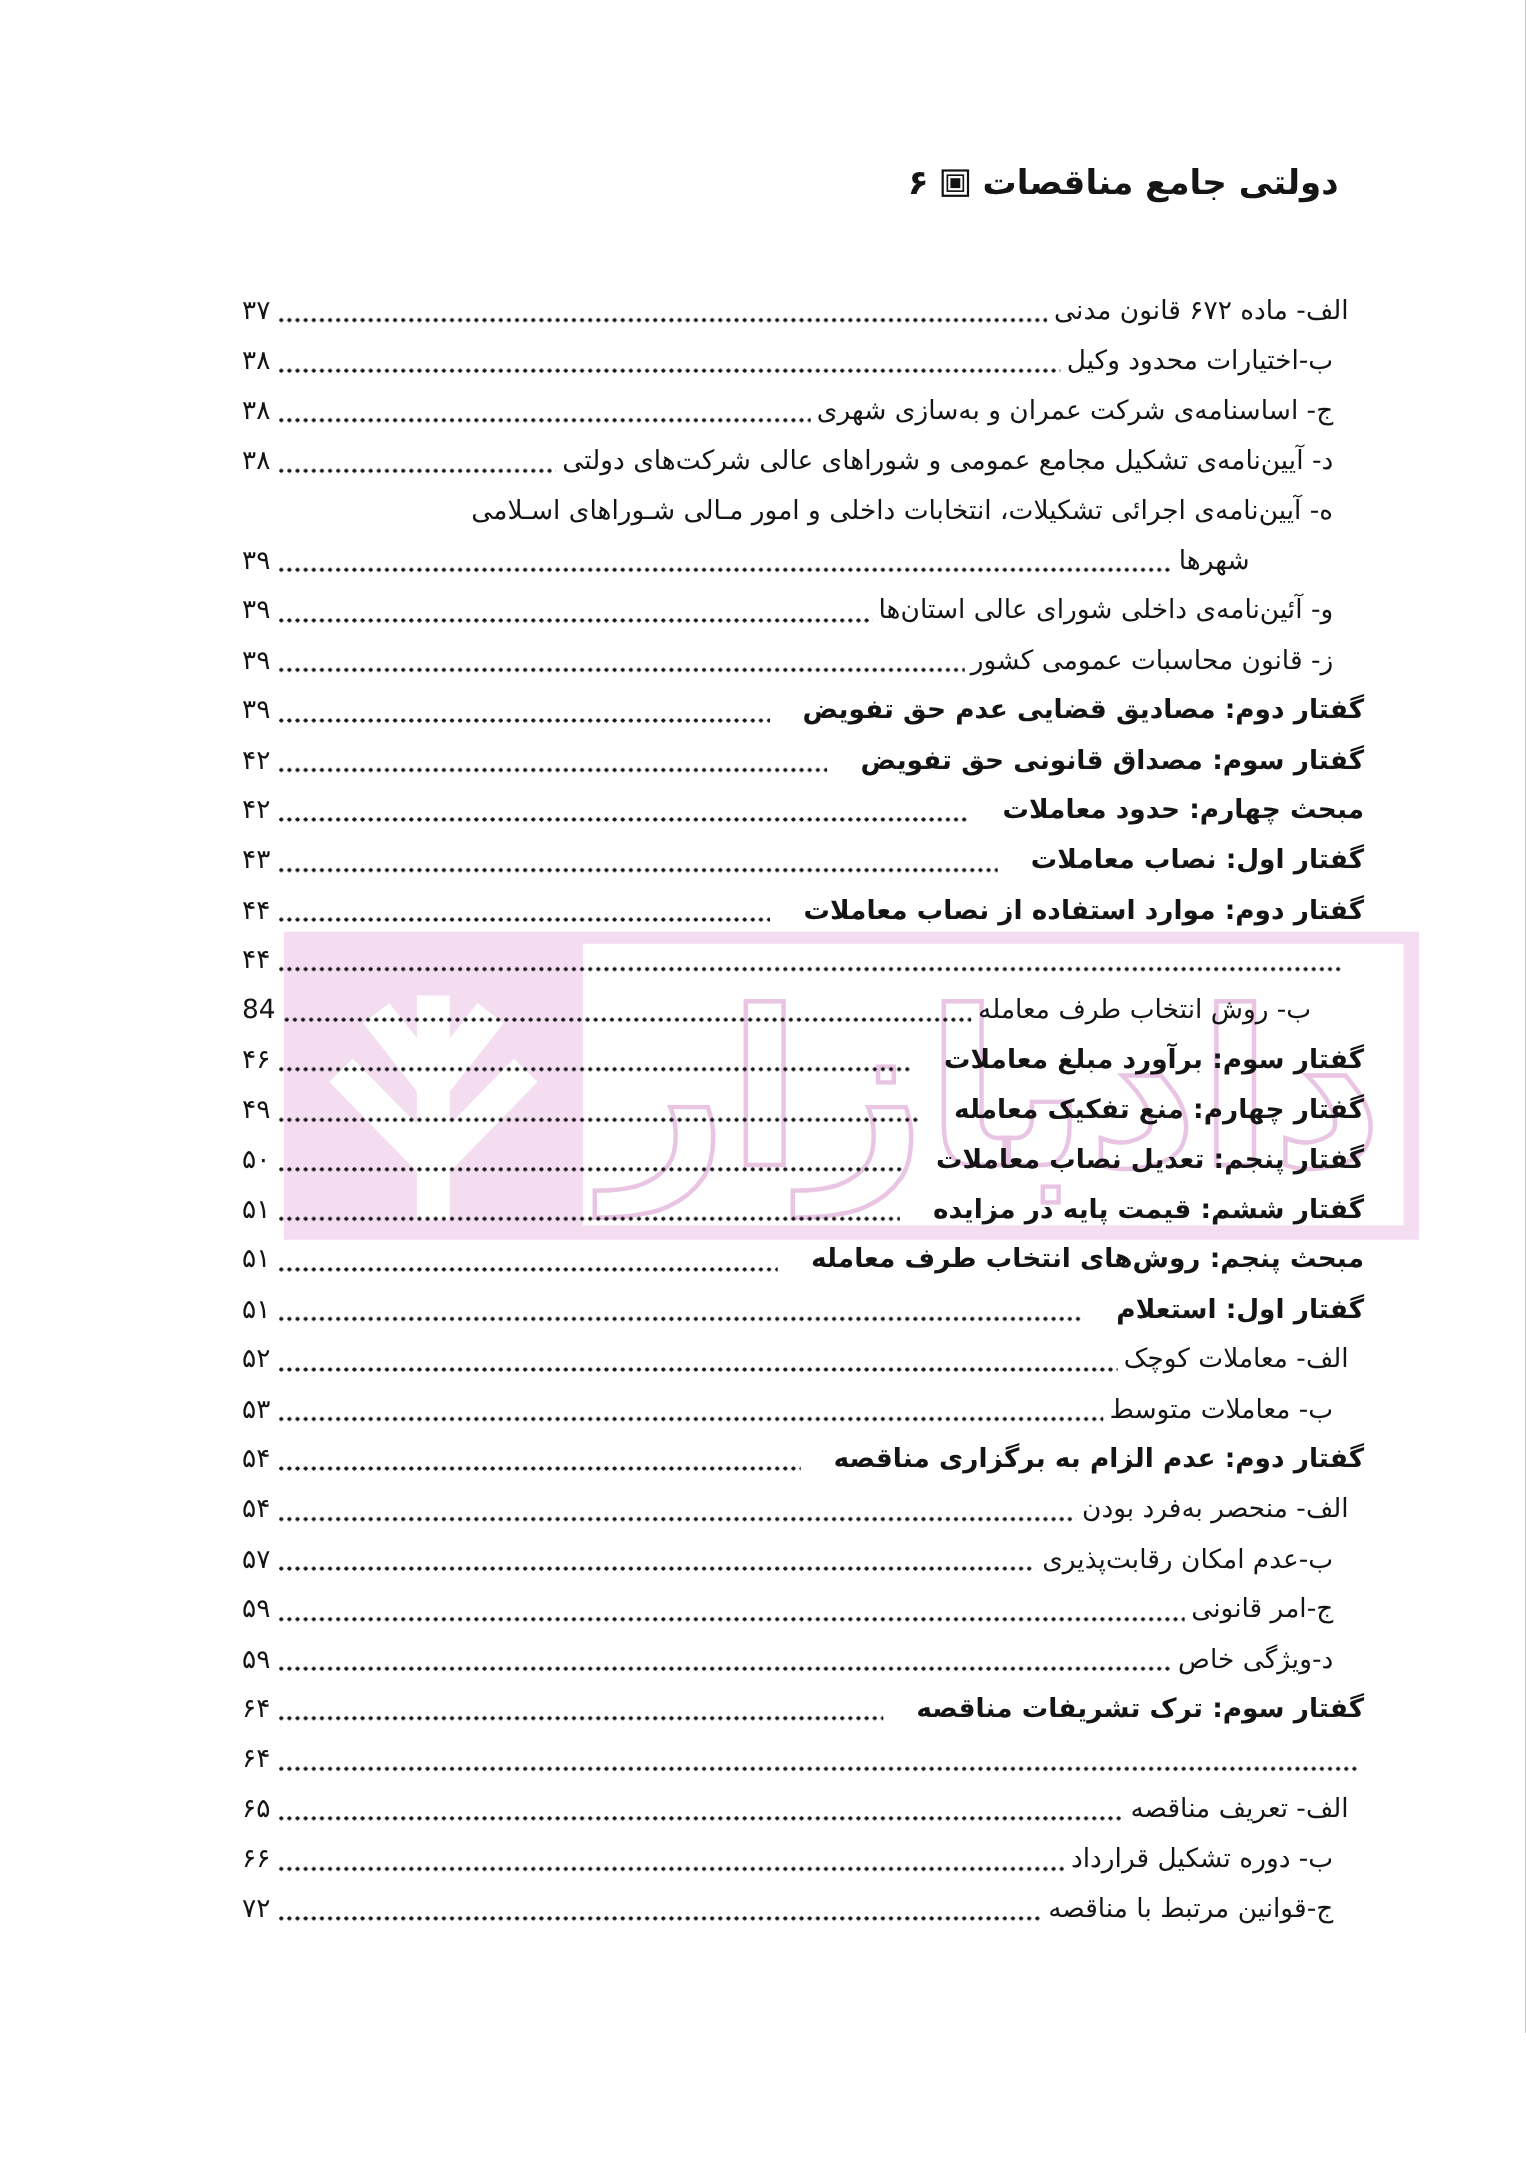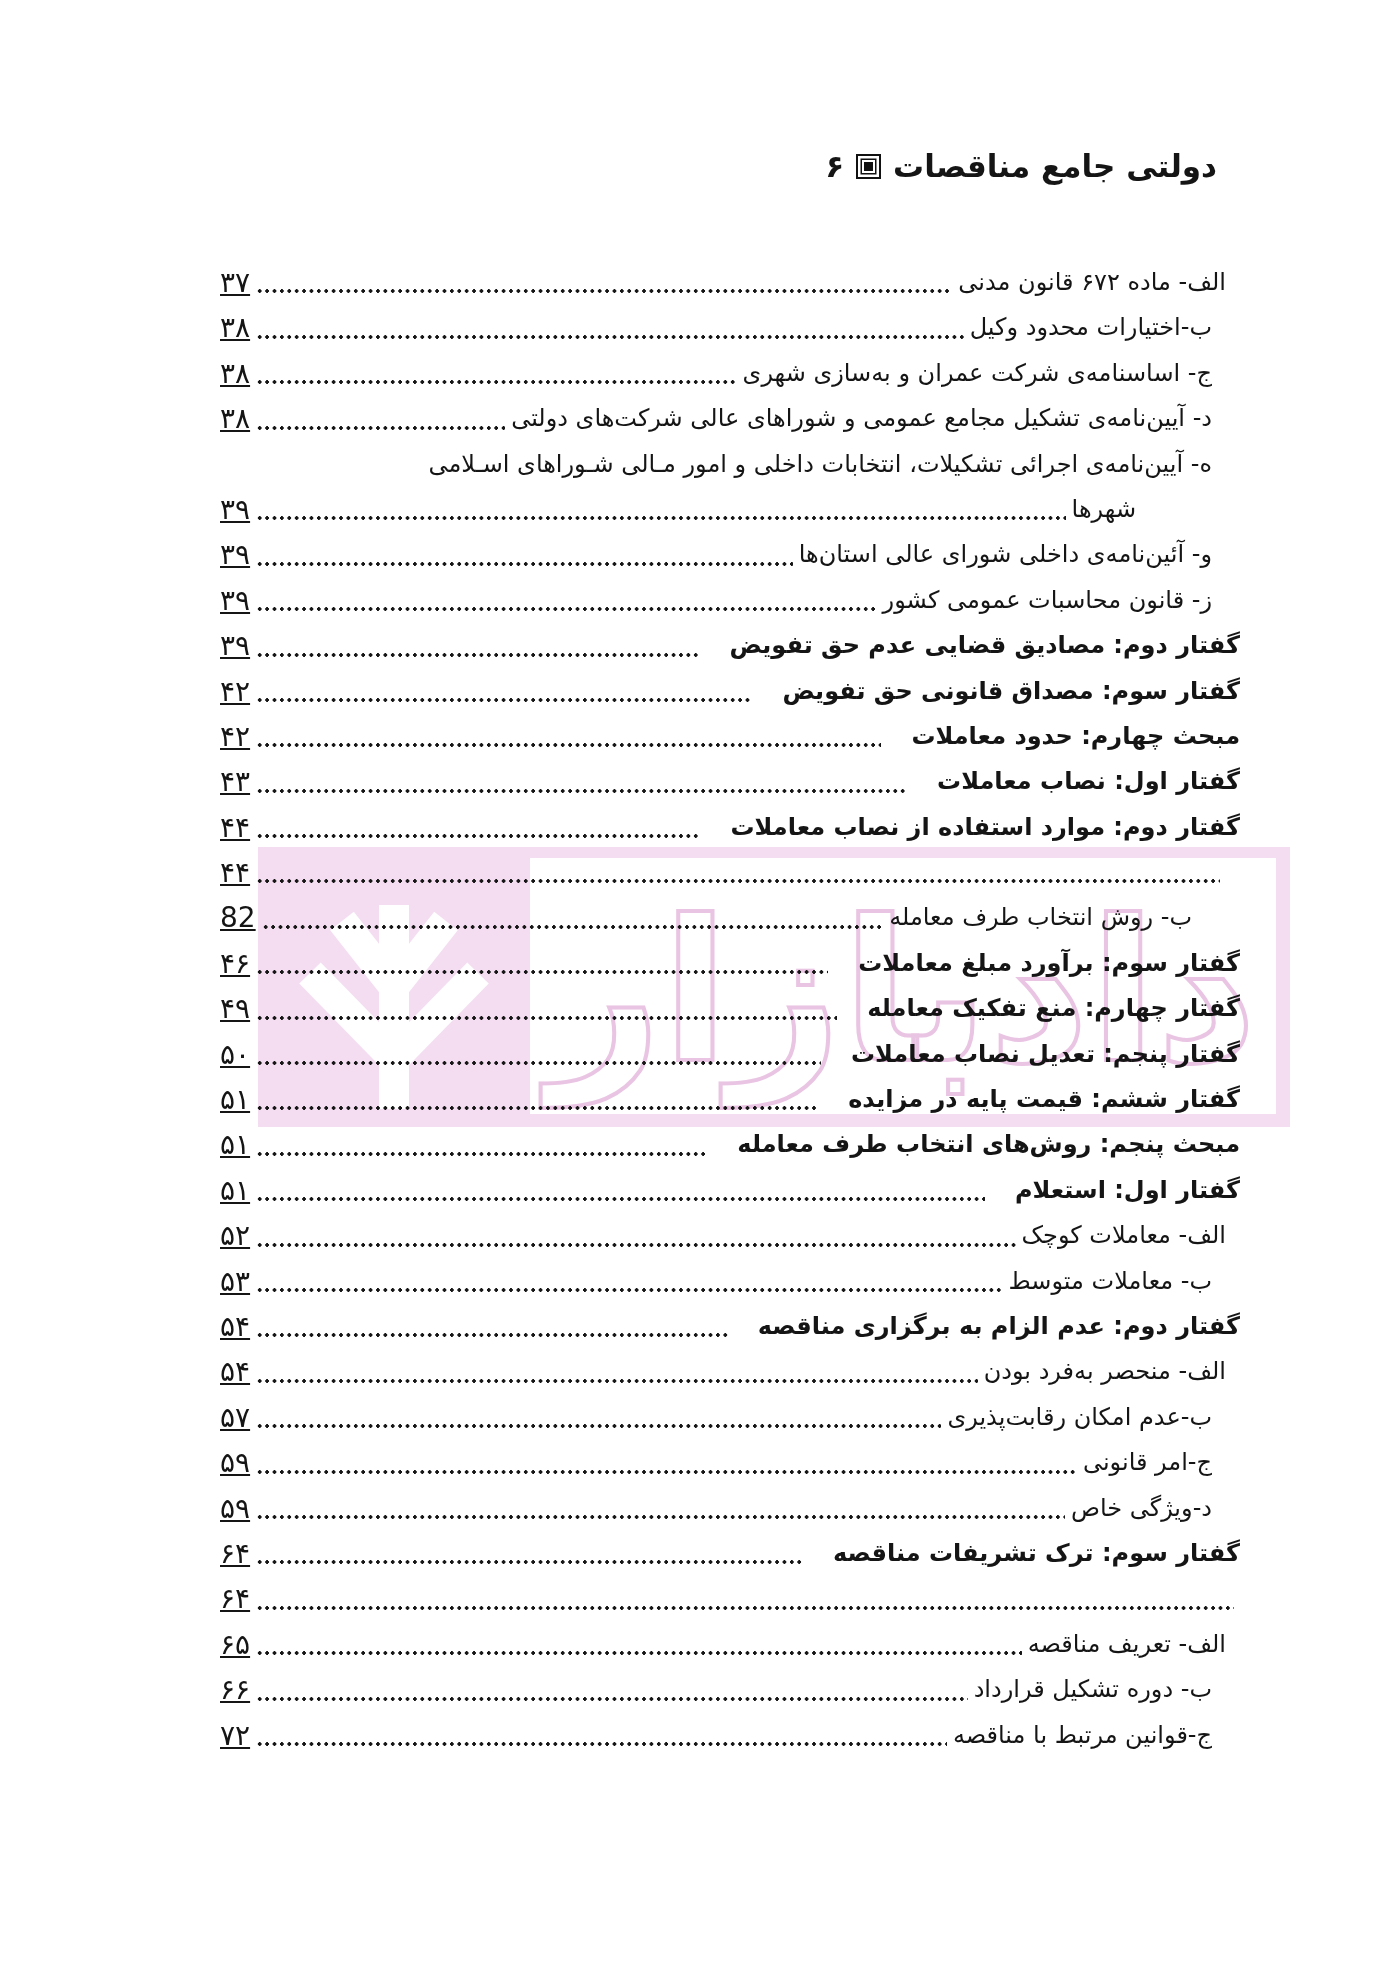--- a/index.html
+++ b/index.html
@@ -88,21 +88,21 @@
   .row .t{flex:0 0 auto;}
   .row.bold .t{font-weight:bold;margin-left:24px;}
   .row .leader{
     flex:1 1 auto;min-width:0;
     margin:0 6px;
     background-image:radial-gradient(circle,#161616 1.6px,transparent 2px);
     background-size:7.4px 6px;
     background-repeat:repeat-x;
     background-position:left bottom 11px;
   }
-  .row .num{flex:0 0 auto;font-size:28px;text-decoration:underline;}
+  .row .num{flex:0 0 auto;font-size:24px;}
   .row.noleader .leader{background:none;}
   
   .lv1{padding-right:14px;}
   .lv2{padding-right:28px;}
   .lv3{padding-right:48px;}
   .lv4{padding-right:104px;}
 </style>
 </head>
 <body>
 
@@ -200,21 +200,21 @@
     <span class="leader"></span>
     <span class="num">۴۴</span>
   </div>
         <div class="row lv1">
     <span class="leader"></span>
     <span class="num">۴۴</span>
   </div>
         <div class="row lv3">
     <span class="t">ب- روش انتخاب طرف معامله</span>
     <span class="leader"></span>
-    <span class="num">82</span>
+    <span class="num">84</span>
   </div>
         <div class="row lv0 bold">
     <span class="t">گفتار سوم: برآورد مبلغ معاملات</span>
     <span class="leader"></span>
     <span class="num">۴۶</span>
   </div>
         <div class="row lv0 bold">
     <span class="t">گفتار چهارم: منع تفکیک معامله</span>
     <span class="leader"></span>
     <span class="num">۴۹</span>

